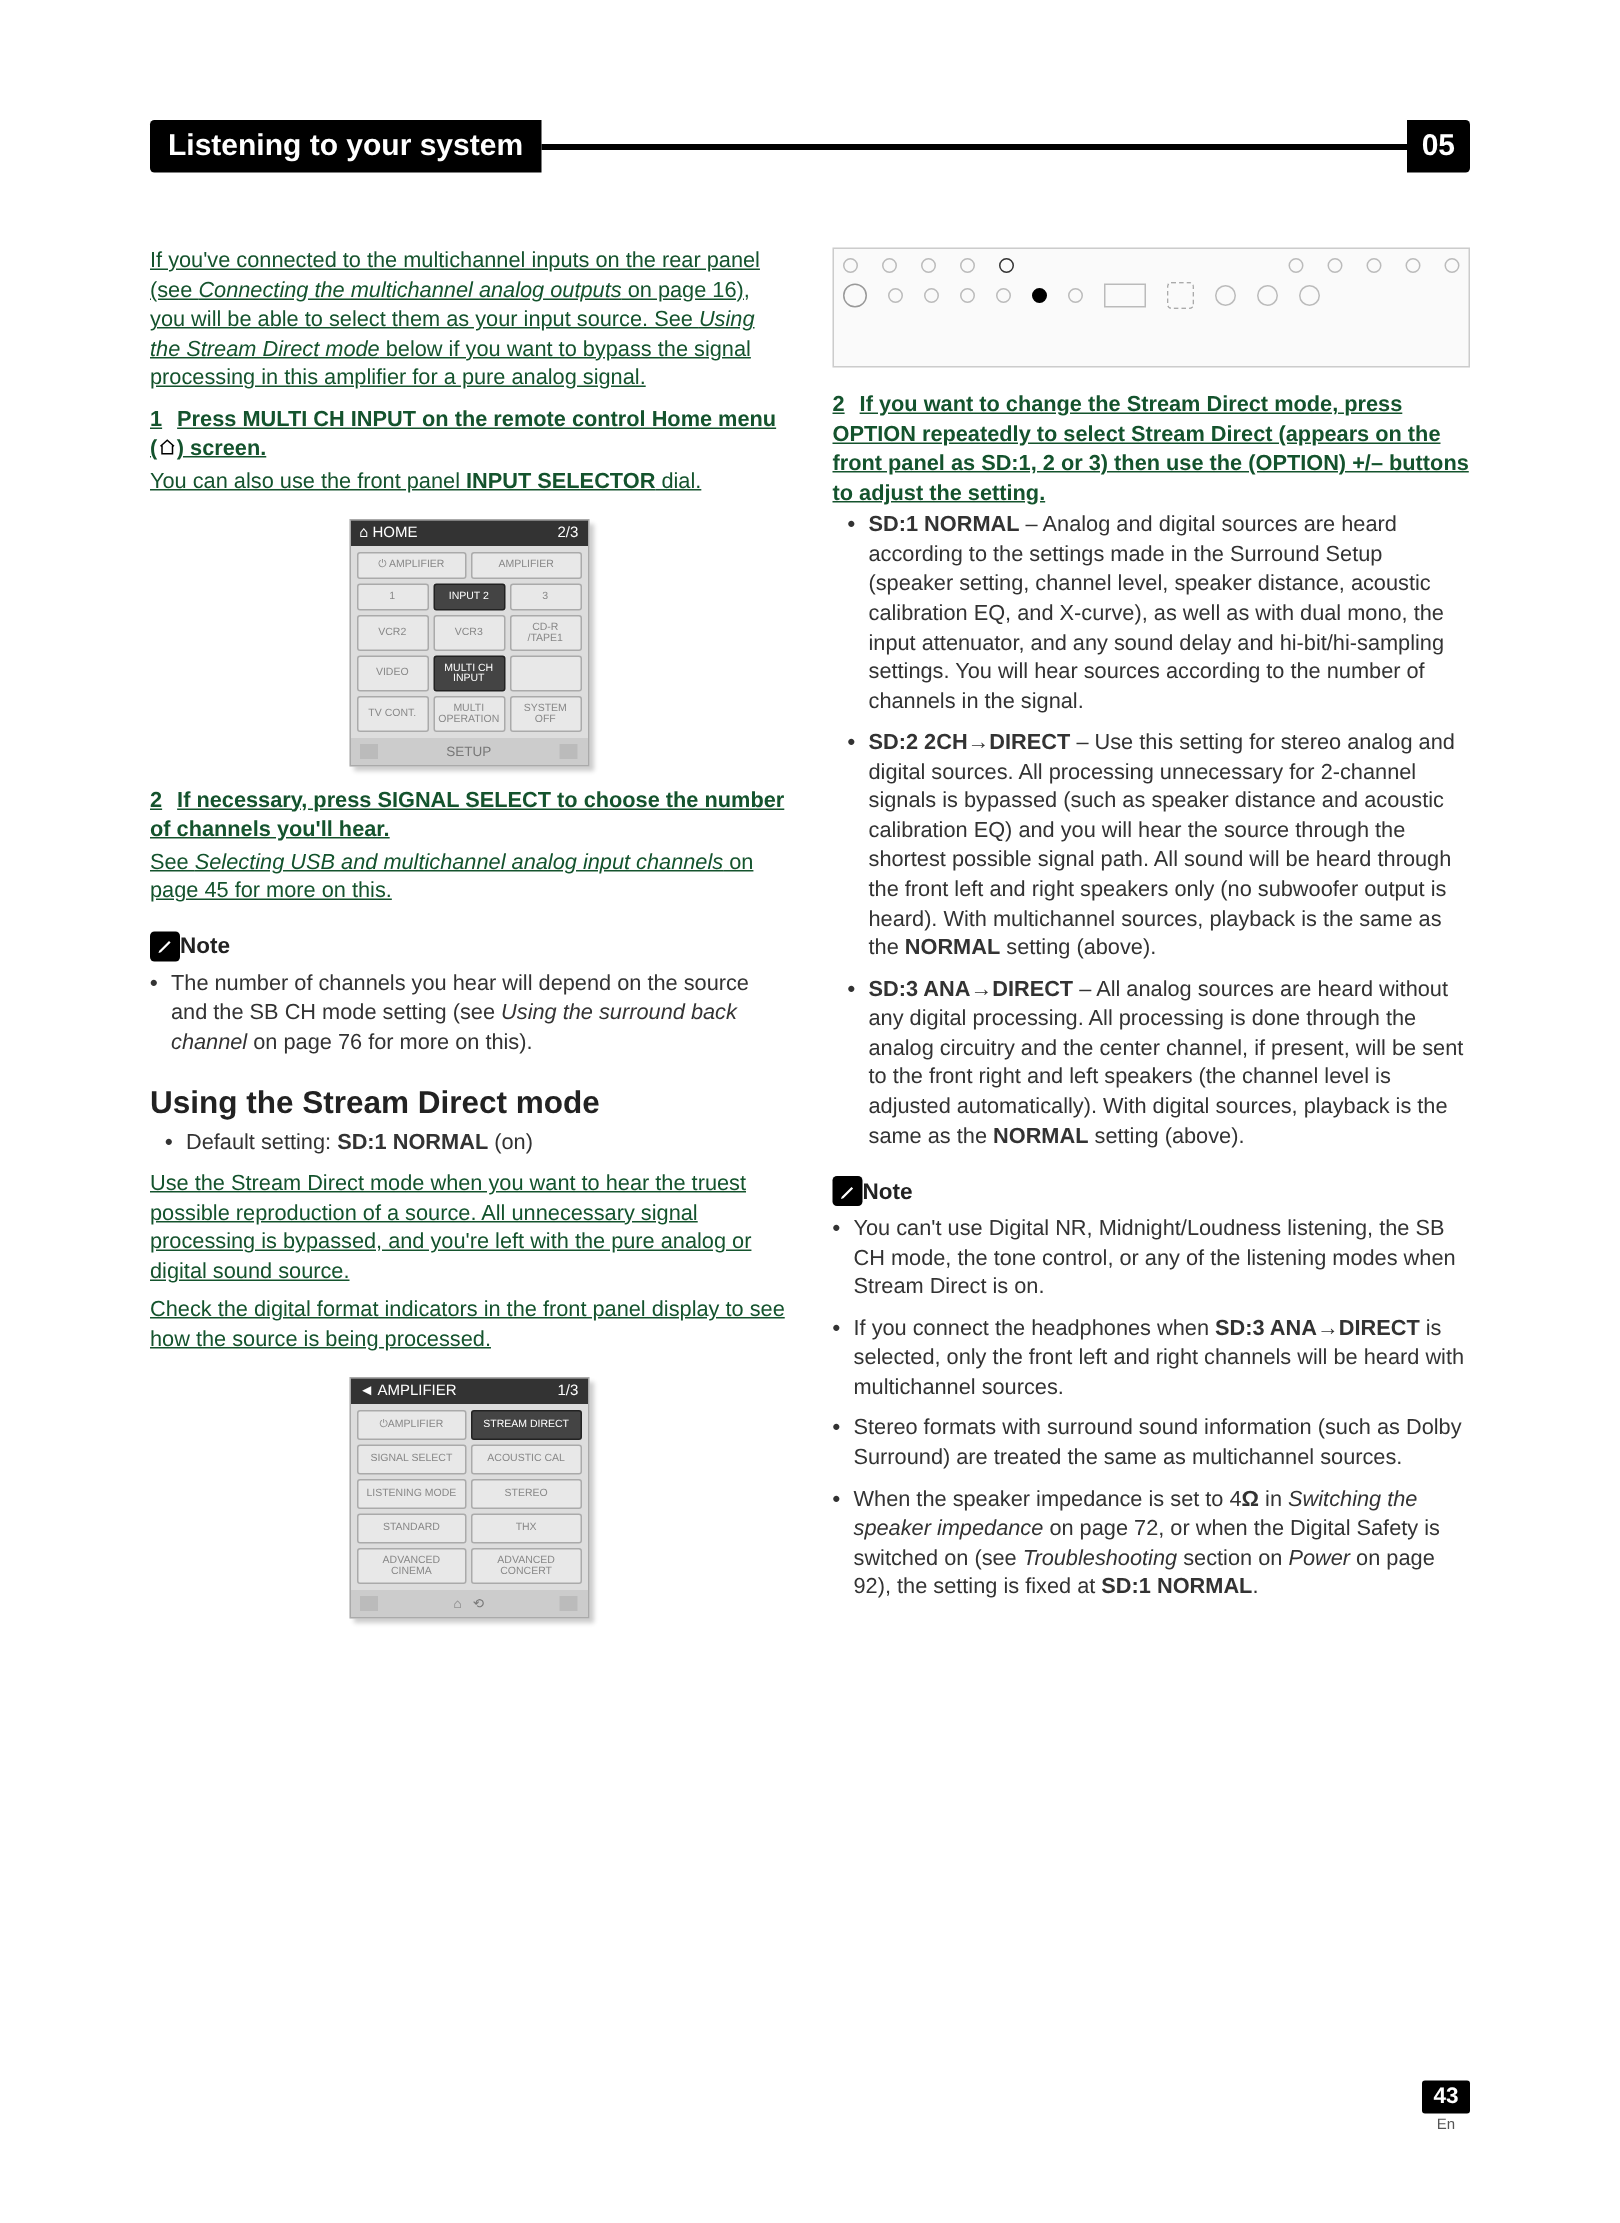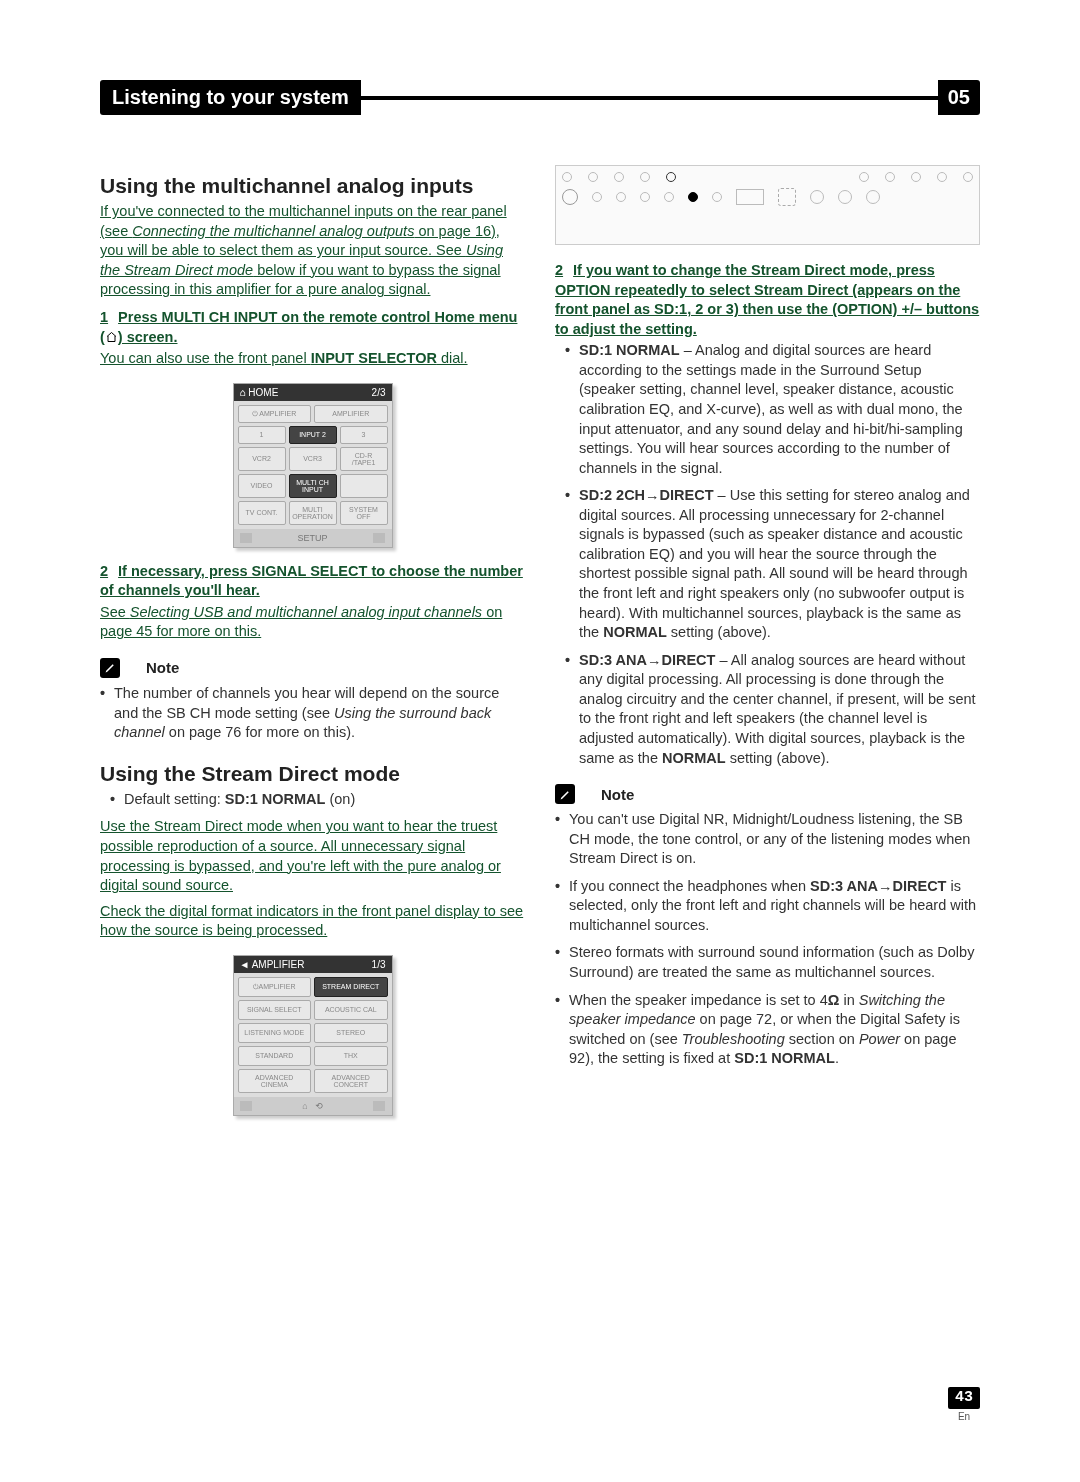--- a/index.html
+++ b/index.html
@@ -63,21 +63,21 @@
   .ital { font-style: italic; }
   .bold { font-weight: bold; }
   ul.bul { list-style: none; padding-left: 14px; }
   ul.bul > li { position: relative; margin-bottom: 8px; font-size: 14.5px; line-height: 1.35; color:#333; }
   ul.bul > li::before { content: "•"; position: absolute; left: -14px; font-weight: bold; }
 
   
   .note-head {
     display: flex;
     align-items: center;
-    gap: 26px;
+    gap: 0;
     margin: 16px 0 6px 0;
   }
   .note-icon {
     width: 20px; height: 20px;
     background: #000;
     border-radius: 3px;
     display:flex; align-items:center; justify-content:center;
   }
   .note-icon svg { width: 13px; height: 13px; }
   .note-label { font-weight: bold; font-size: 15px; }
@@ -136,39 +136,38 @@
   .home-glyph svg { width:13px; height:12px; vertical-align:-1px; }
 
   
   .pagenum {
     position:absolute; right:100px; bottom:60px;
     text-align:center;
   }
   .pagenum .box {
     background:#000; color:#fff; font-weight:bold;
     font-size:15px; width:32px; height:22px; line-height:22px;
-    display:inline-block; border-radius:2px;font-family:Liberation Mono, monospace;
+    display:inline-block; border-radius:2px;
   }
   .pagenum .lang { font-size:10px; color:#555; margin-top:2px; }
 
   .arrow { font-family: Arial; }
 </style>
 </head>
 <body>
 
 <div class="header-bar">
   <div class="title">Listening to your system</div>
   <div class="line"></div>
   <div class="chapnum">05</div>
 </div>
 
 <div class="cols">
 
   <div class="col">
-    <h2 class="sec">Using the multichannel analog inputs</h2>
     <p>
       <span>If you've connected to the multichannel inputs on the rear panel (see </span><span class="ital">Connecting the multichannel analog outputs</span><span> on page 16), you will be able to select them as your input source. See </span><span class="ital">Using the Stream Direct mode</span><span> below if you want to bypass the signal processing in this amplifier for a pure analog signal.</span>
     </p>
 
     <p class="step">
       <span class="num">1</span><span>Press MULTI CH INPUT on the remote control Home menu (</span><span class="home-glyph"><svg viewBox="0 0 24 24">
             <path fill="none" stroke="#000" stroke-width="2" d="M3 11 L12 3 L21 11 M5 10 V21 H19 V10"></path>
           </svg></span><span>) screen.</span>
     </p>
     <p>

